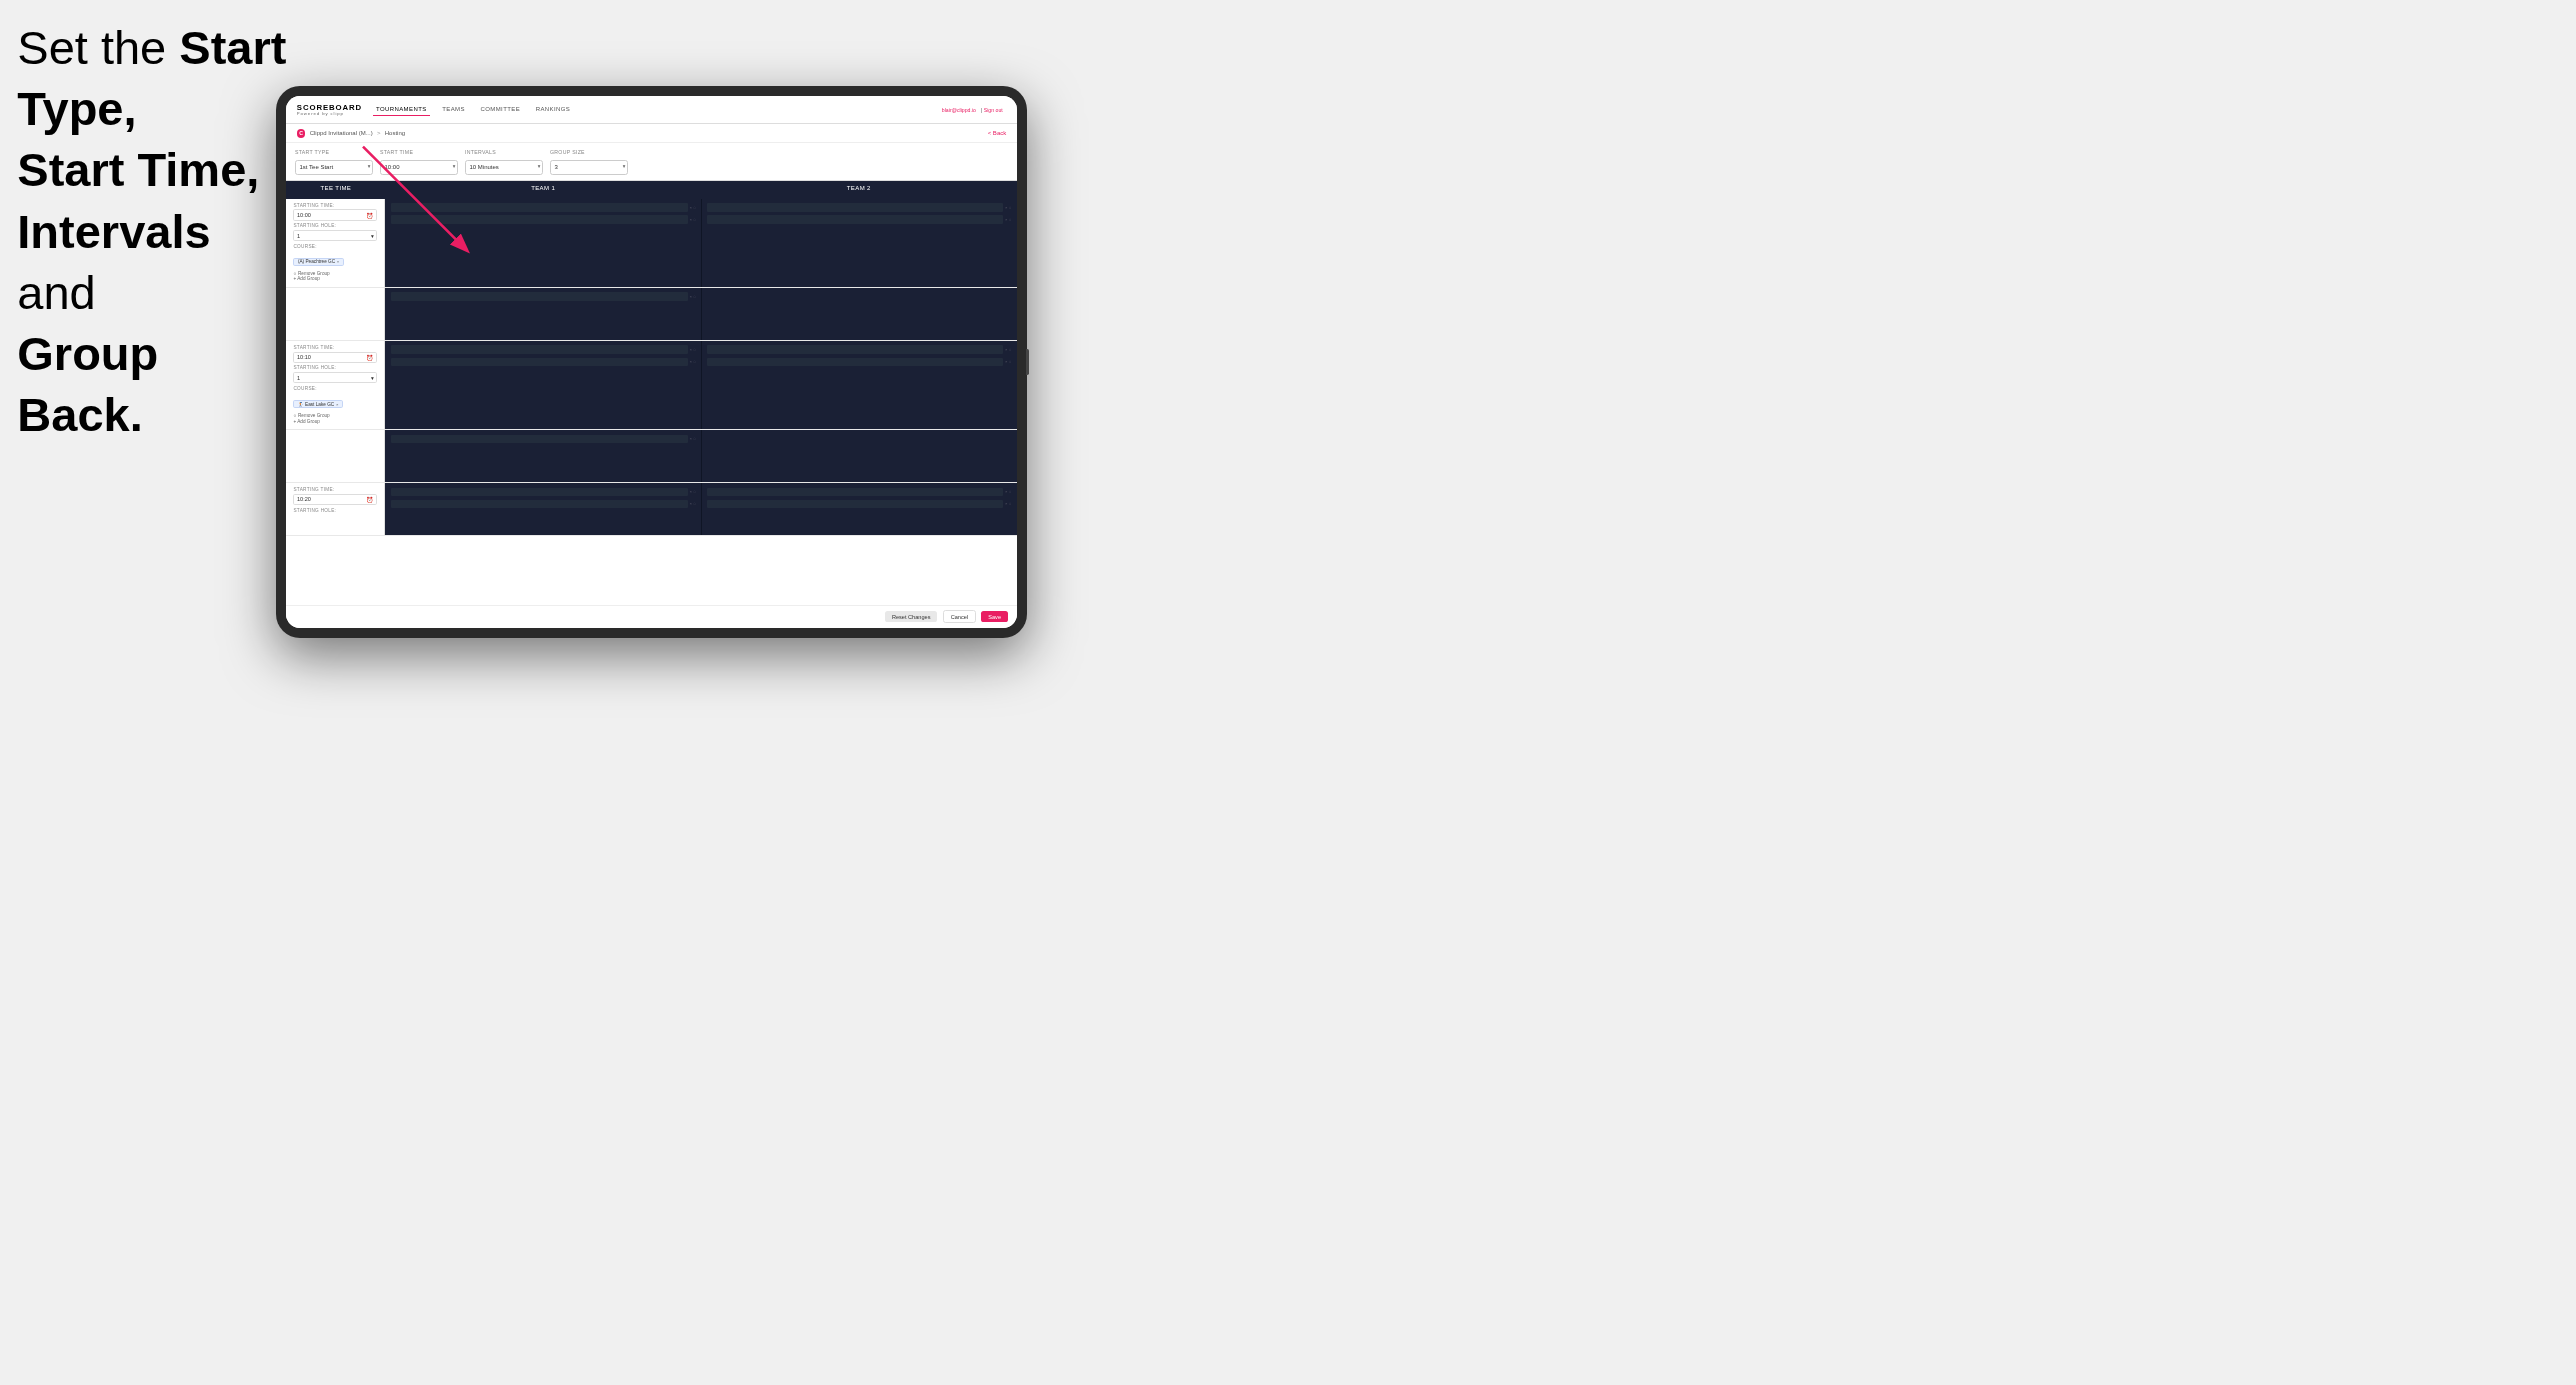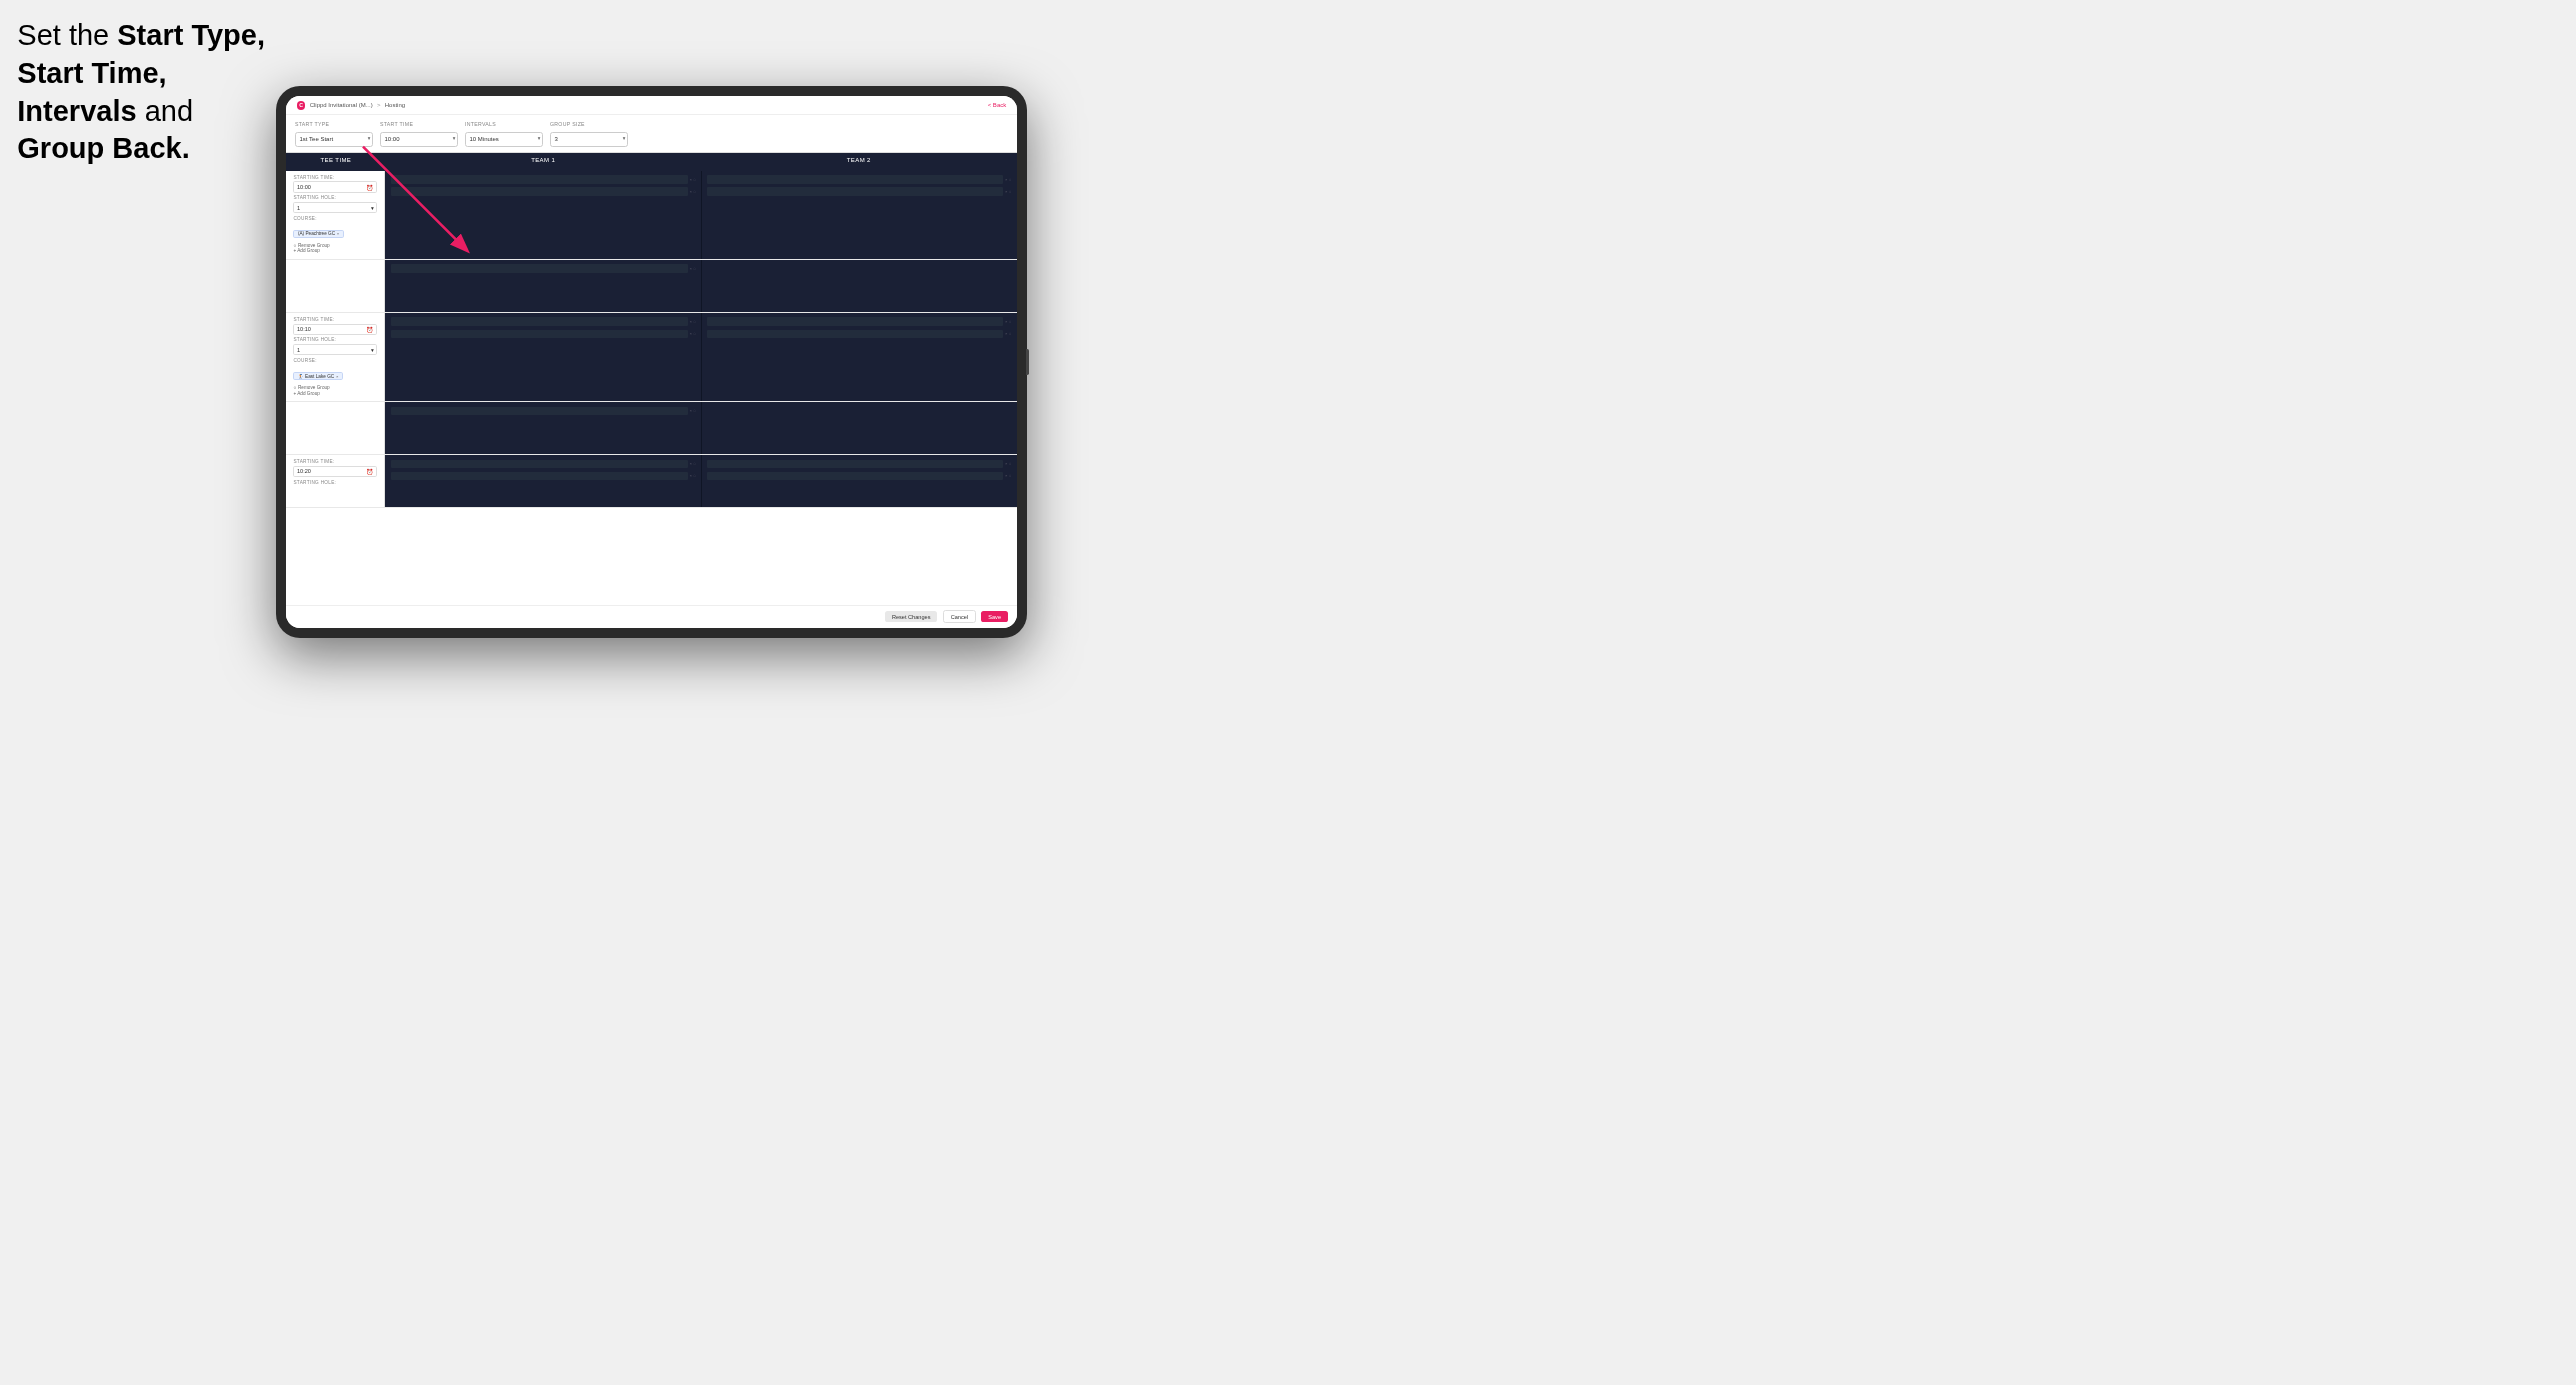--- a/index.html
+++ b/index.html
@@ -10,21 +10,21 @@
       height: 1386px;
       position: relative;
       overflow: hidden;
     }
 
     
     .instruction-text {
       position: absolute;
       left: 17.3px;
       top: 17.3px;
-      font-size: 29px;
+      font-size: 47px;
       line-height: 1.3;
       max-width: 276px;
       color: #000;
     }
     .instruction-text strong {
       font-weight: 900;
     }
 
     
     .tablet-frame {
@@ -427,20 +427,35 @@
       <polygon points="0 0, 8 3, 0 6" fill="#e91e63"></polygon>
     </marker>
   </defs>
   <line x1="10" y1="10" x2="130" y2="130" stroke="#e91e63" stroke-width="3" marker-end="url(#arrowhead)"></line>
 </svg>
 
 <div class="tablet-frame">
   <div class="tablet-side-btn"></div>
   <div class="tablet-screen">
 
+    <div class="nav-bar">
+      <div class="logo">
+        <span>SCOREBOARD</span>
+        <span class="logo-sub">Powered by clipp</span>
+      </div>
+      <div class="nav-tabs">
+        <div class="nav-tab active">TOURNAMENTS</div>
+        <div class="nav-tab">TEAMS</div>
+        <div class="nav-tab">COMMITTEE</div>
+        <div class="nav-tab">RANKINGS</div>
+      </div>
+      <div class="nav-user">
+        <span>blair@clippd.io</span> | <span>Sign out</span>
+      </div>
+    </div>
 
     <div class="breadcrumb-bar">
       <div class="breadcrumb-logo">C</div>
       <div class="breadcrumb-text">
         <span>Clippd Invitational (M...)</span>
         <span class="breadcrumb-sep">&gt;</span>
         <span>Hosting</span>
       </div>
       <div class="back-btn">&lt; Back</div>
     </div>

